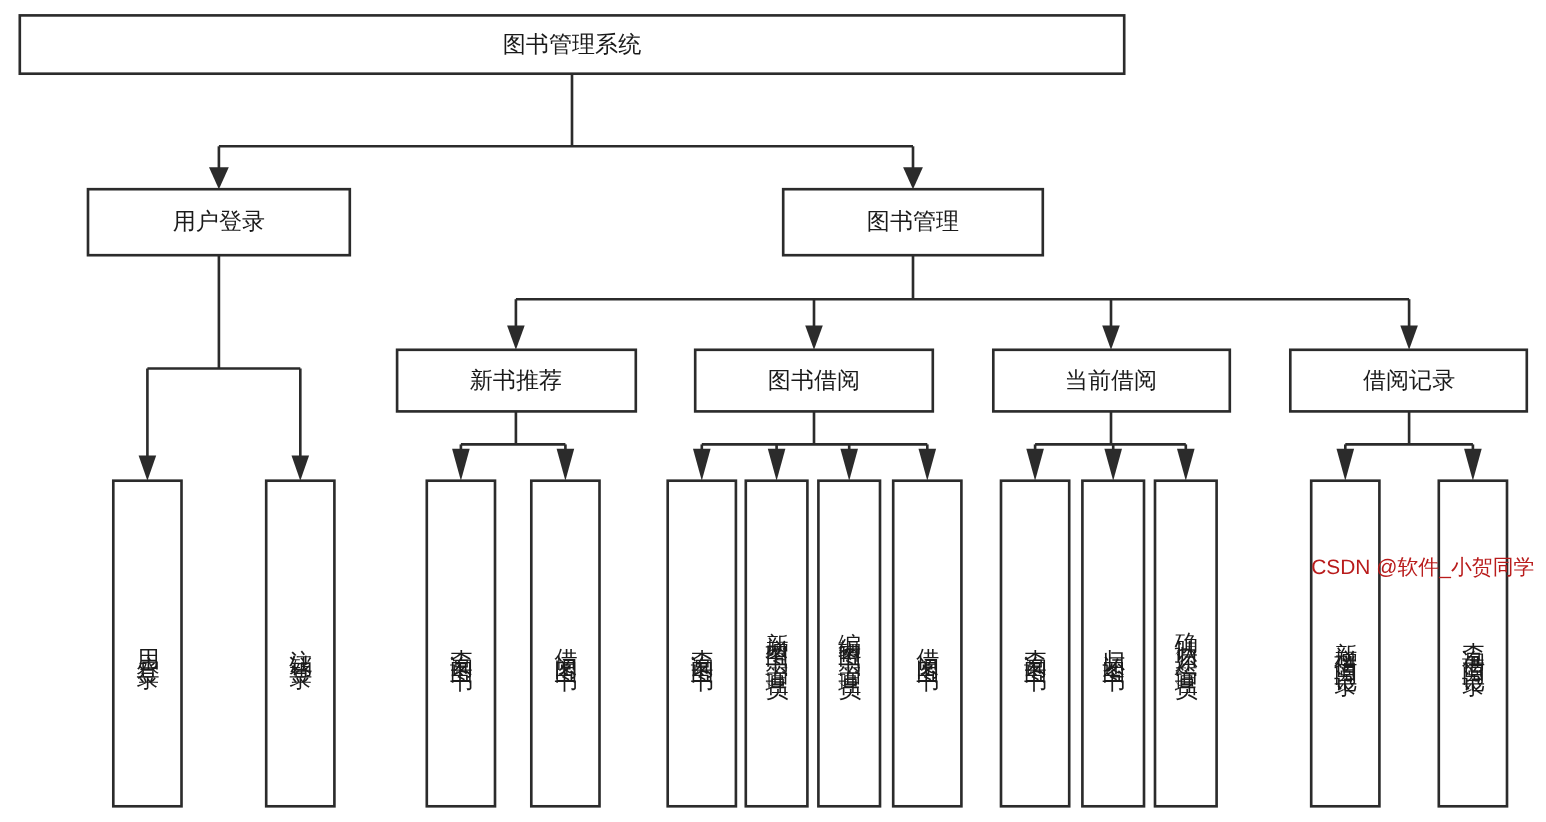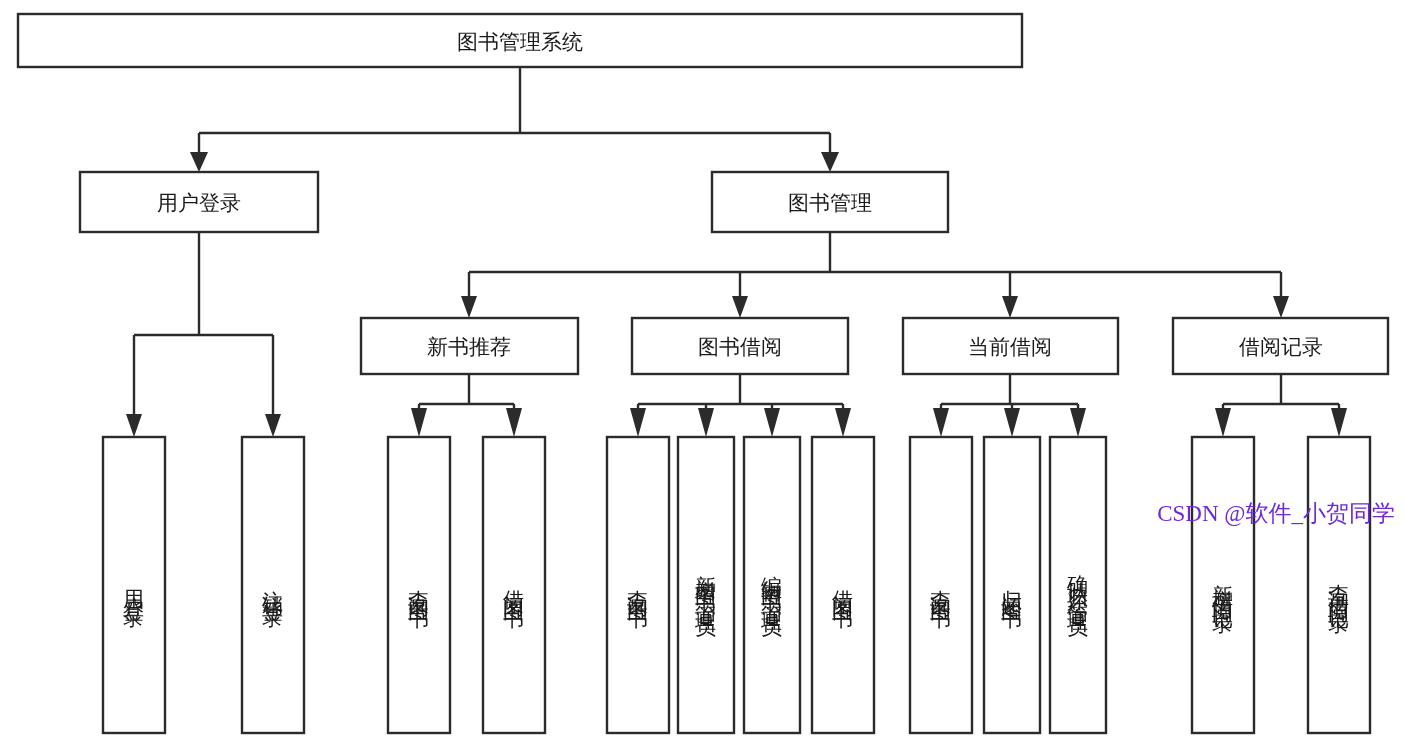--- a/index.html
+++ b/index.html
@@ -55,23 +55,23 @@
     fill: #1a1a1a;
     writing-mode: vertical-rl;
     text-orientation: upright;
     letter-spacing: 6px;
     dominant-baseline: central;
   }
   .watermark-text {
     position: absolute;
     right: 10px;
     bottom: 6px;
-    font-family: Liberation Serif, serif;
-    font-size: 23px;
-    color: #6d28d9;
+    font-family: Liberation Sans, sans-serif;
+    font-size: 19px;
+    color: #b91c1c;
     white-space: nowrap;
     pointer-events: none;
   }
 </style>
 </head>
 <body>
 
 <div id="diagram-root">
 
   <svg class="diagram" viewBox="0 0 1405 747" xmlns="http://www.w3.org/2000/svg">

